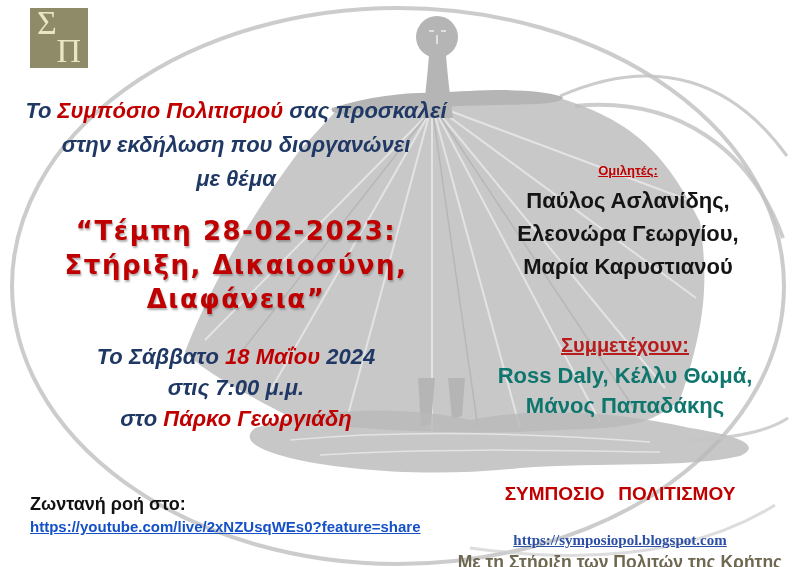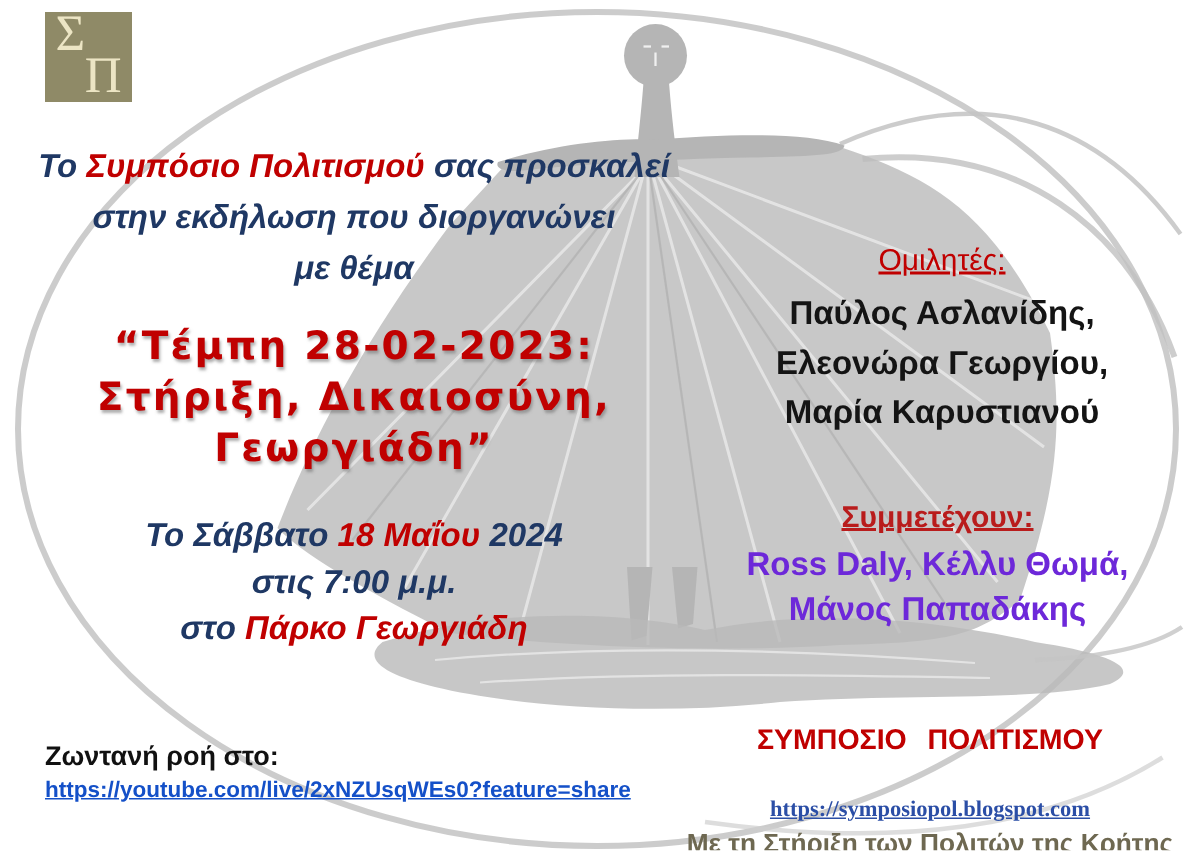--- a/index.html
+++ b/index.html
@@ -45,34 +45,34 @@
     position:absolute;left:36px;top:341px;width:400px;
     text-align:center;font-size:22px;font-weight:bold;font-style:italic;
     color:#1f3864;line-height:31px;
   }
 
   
   .speakers{
     position:absolute;left:472px;top:163px;width:312px;text-align:center;
   }
   .speakers .heading{
-    font-size:20px;font-weight:normal;color:#c00000;text-decoration:underline;
+    font-size:13px;font-weight:bold;color:#c00000;text-decoration:underline;
     margin-bottom:6px;
   }
   .speakers .name{font-size:22px;font-weight:bold;color:#141414;line-height:33px;}
 
   
   .participants{
     position:absolute;left:455px;top:334px;width:340px;text-align:center;
   }
   .participants .heading{
     font-size:20px;font-weight:bold;color:#b91c1c;text-decoration:underline;
     margin-bottom:4px;
   }
-  .participants .name{font-size:22px;font-weight:bold;color:#6d28d9;line-height:30px;}
+  .participants .name{font-size:22px;font-weight:bold;color:#0f766e;line-height:30px;}
 
   
   .stream{position:absolute;left:30px;top:492px;width:430px;text-align:left;}
   .stream .label{font-size:18px;font-weight:bold;color:#111111;line-height:24px;}
   .stream .url{
     font-size:15px;font-weight:bold;color:#1450c8;text-decoration:underline;
     line-height:22px;cursor:pointer;display:inline-block;
   }
 
   
@@ -156,21 +156,21 @@
 
   <div class="intro">
     <div><span>Το </span><span class="red">Συμπόσιο Πολιτισμού</span><span> σας προσκαλεί</span></div>
     <div>στην εκδήλωση που διοργανώνει</div>
     <div>με θέμα</div>
   </div>
 
   <div class="title">
     <div>“Τέμπη 28-02-2023:</div>
     <div>Στήριξη, Δικαιοσύνη,</div>
-    <div>Γεωργιάδη”</div>
+    <div>Διαφάνεια”</div>
   </div>
 
   <div class="when">
     <div><span>Το Σάββατο </span><span class="red">18 Μαΐου</span><span> 2024</span></div>
     <div>στις 7:00 μ.μ.</div>
     <div><span>στο </span><span class="red">Πάρκο Γεωργιάδη</span></div>
   </div>
 
   <div class="speakers">
     <div class="heading">Ομιλητές:</div>

